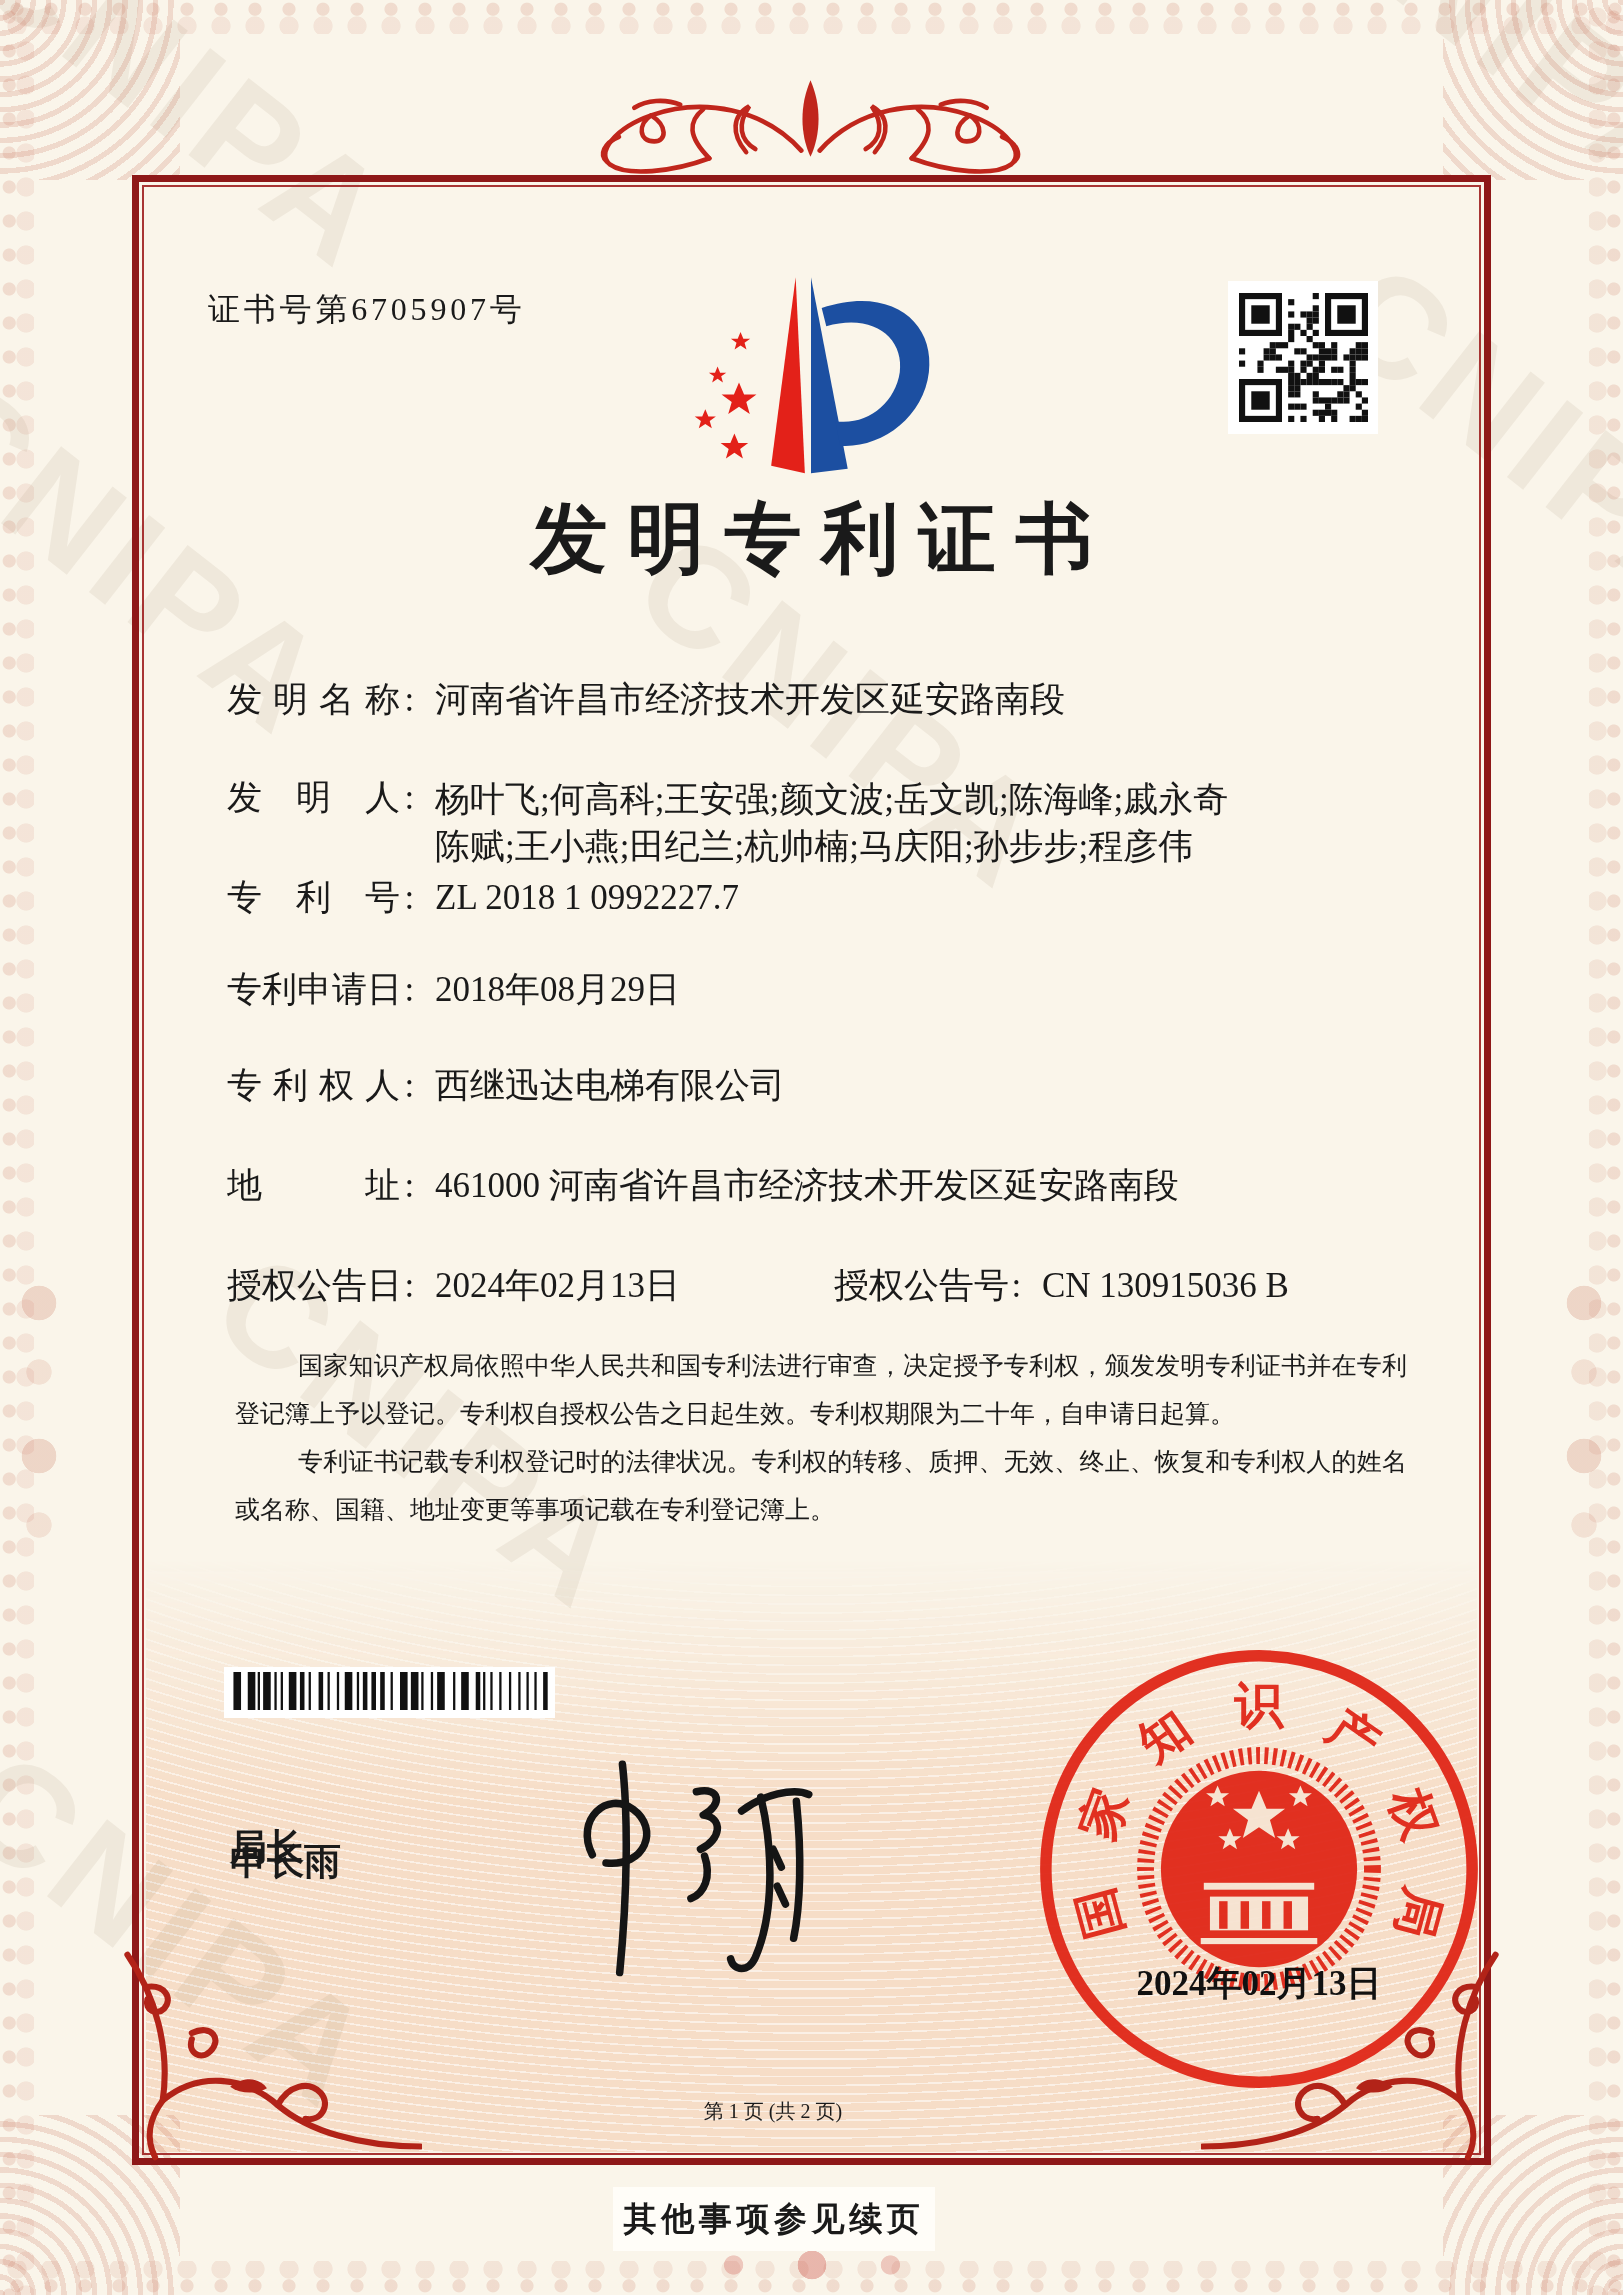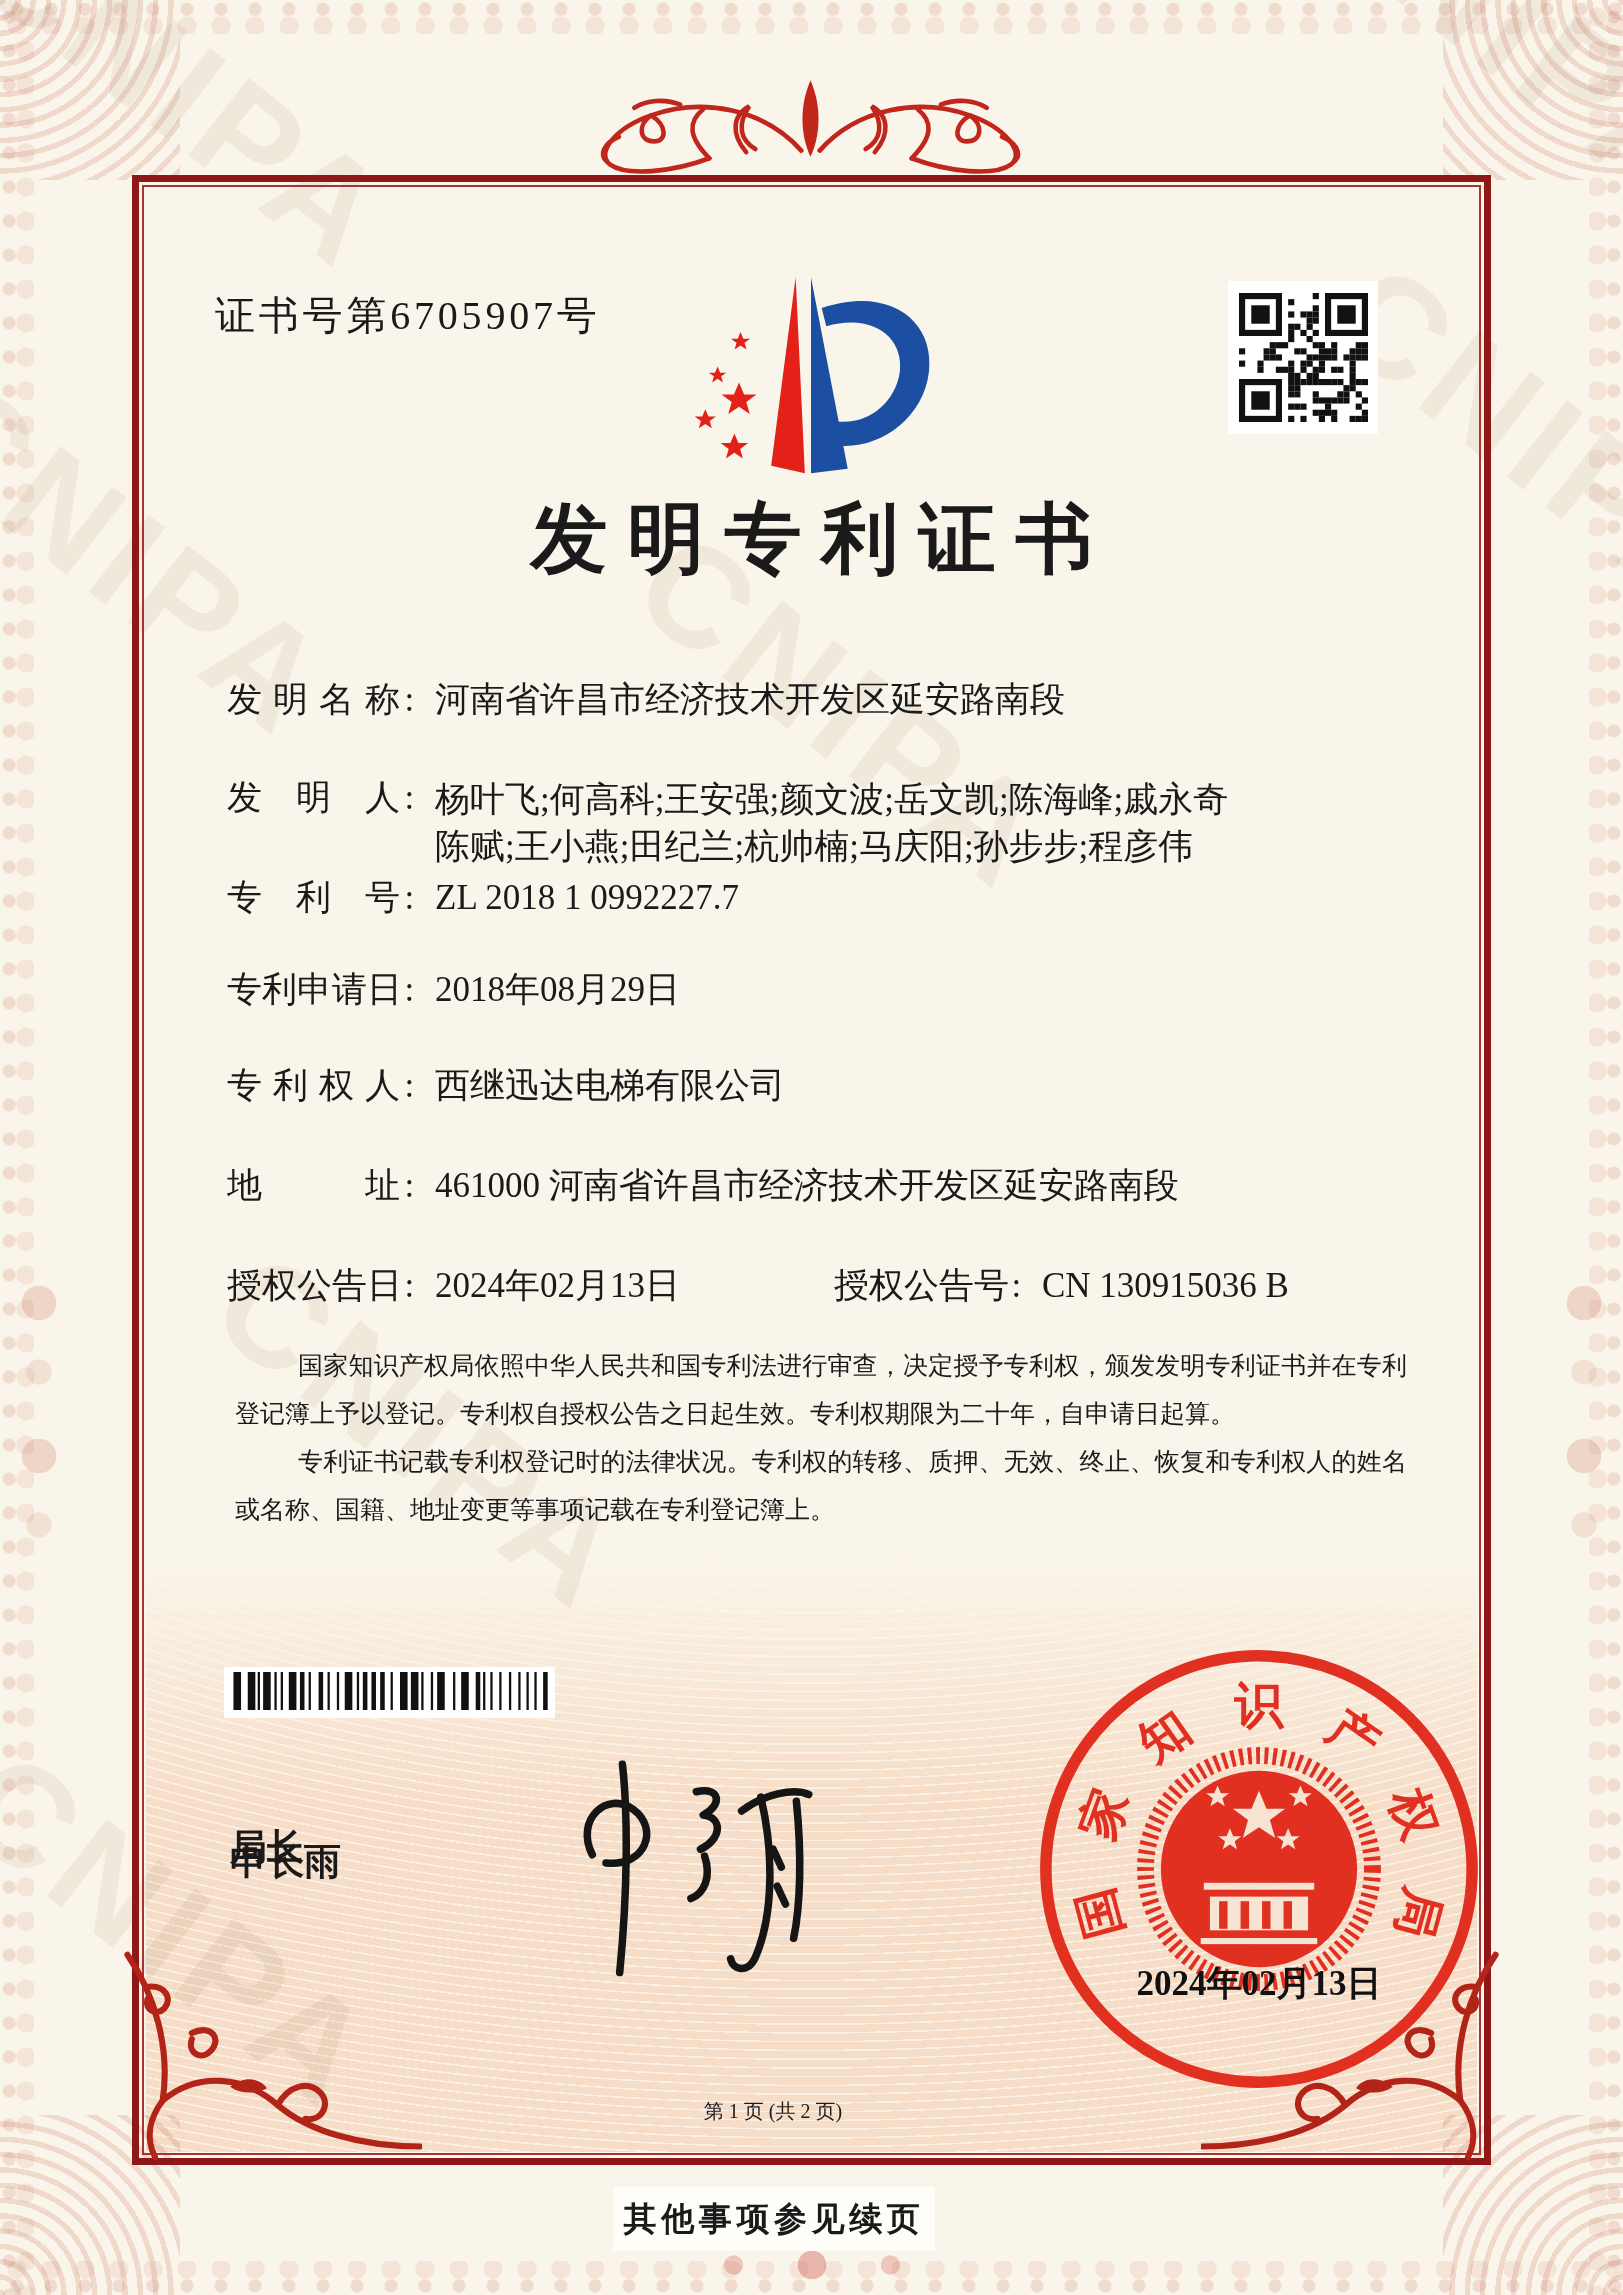--- a/index.html
+++ b/index.html
@@ -51,21 +51,21 @@
 
   
   .frame{position:absolute;left:132px;top:175px;right:132px;bottom:130px;
          border:7.7px solid var(--frame,#8e1818);}
   .frame::after{content:"";position:absolute;inset:3.1px;border:2.3px solid rgba(158,32,32,.9);}
 
   
   .orn{position:absolute;pointer-events:none;}
 
   
-  .cert-no{position:absolute;left:215px;top:288px;font-size:40px;letter-spacing:3.8px;}
+  .cert-no{position:absolute;left:208px;top:288px;font-size:32px;letter-spacing:3.8px;}
   .logo{position:absolute;left:690px;top:268px;width:245px;height:230px;}
   .qr-box{position:absolute;left:1228px;top:281px;width:150px;height:153px;background:#fff;
           display:flex;align-items:center;justify-content:center;}
   .title{position:absolute;left:0;right:0;top:488px;text-align:center;
          font-size:77px;font-weight:700;letter-spacing:20px;text-indent:20px;font-family:Liberation Serif, serif;}
 
   
   .row{position:absolute;left:227px;right:138px;font-size:35px;line-height:44px;white-space:nowrap;}
   .flabel{display:inline-block;width:173px;text-align:justify;text-align-last:justify;vertical-align:top;}
   .colon{display:inline-block;width:35px;text-indent:4.6px;vertical-align:top;}

